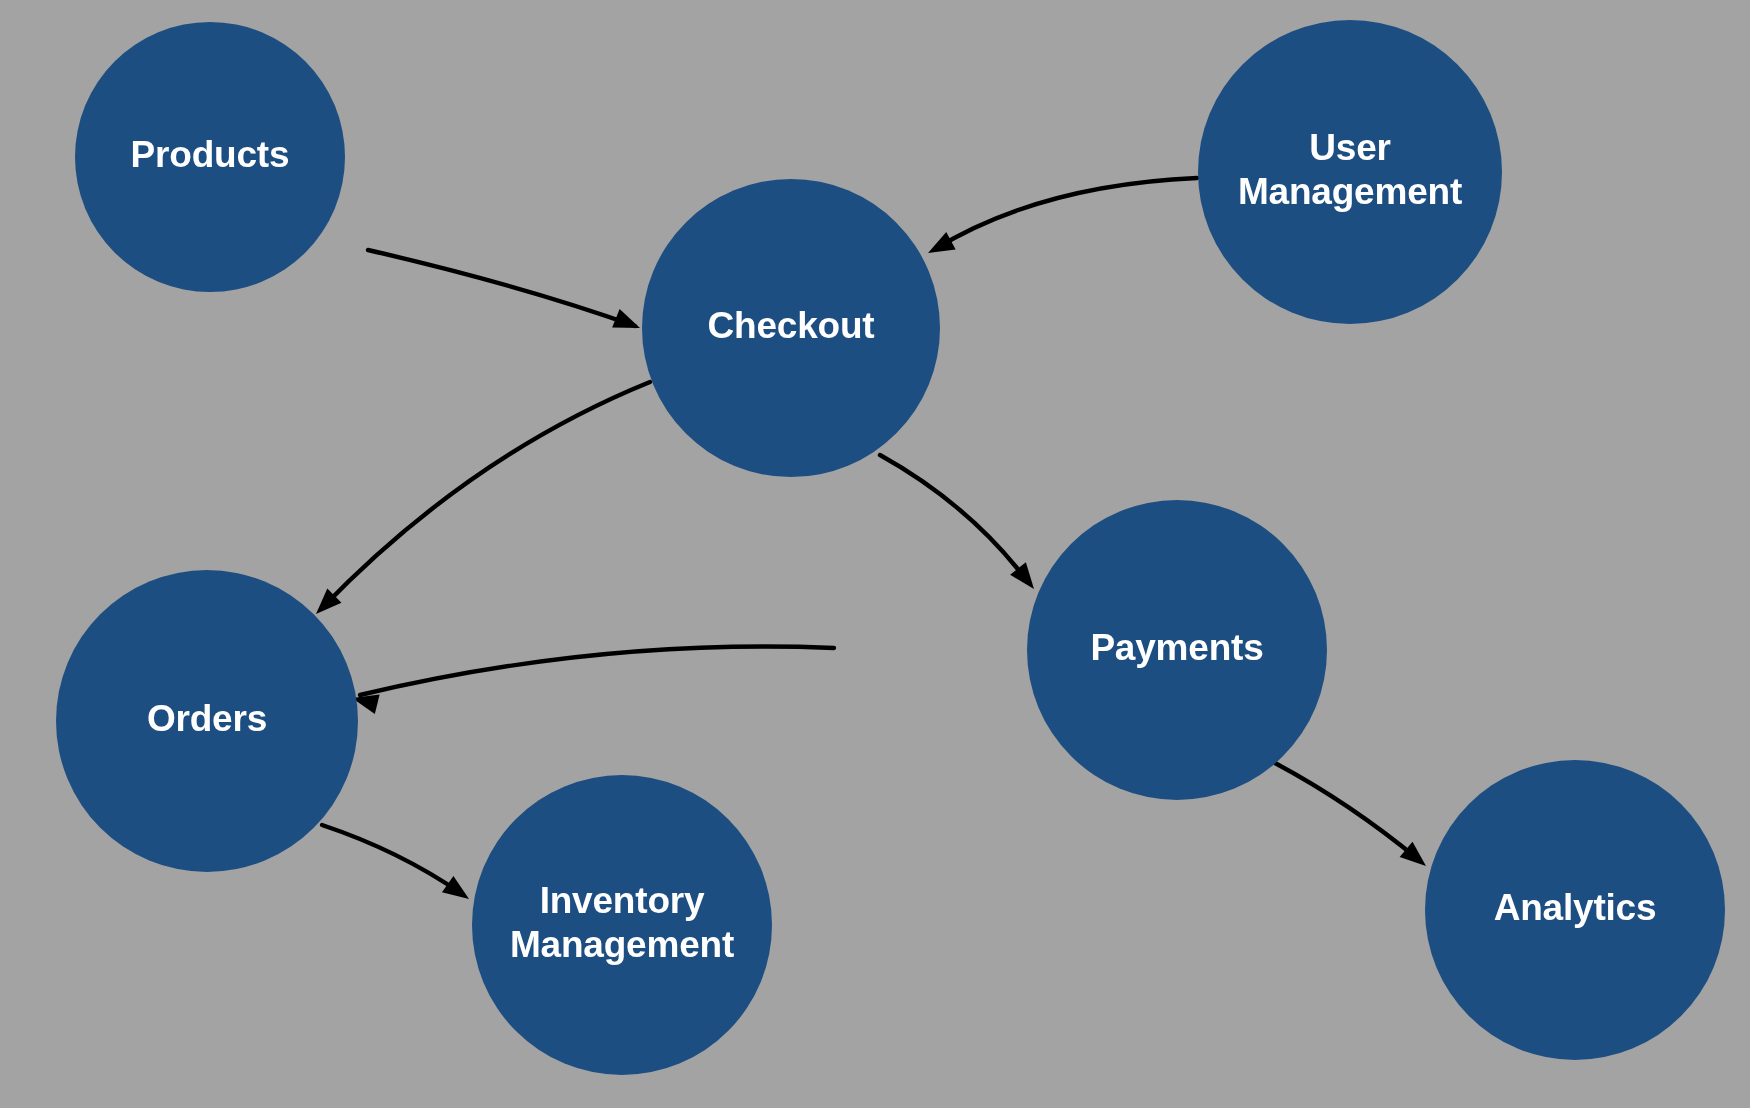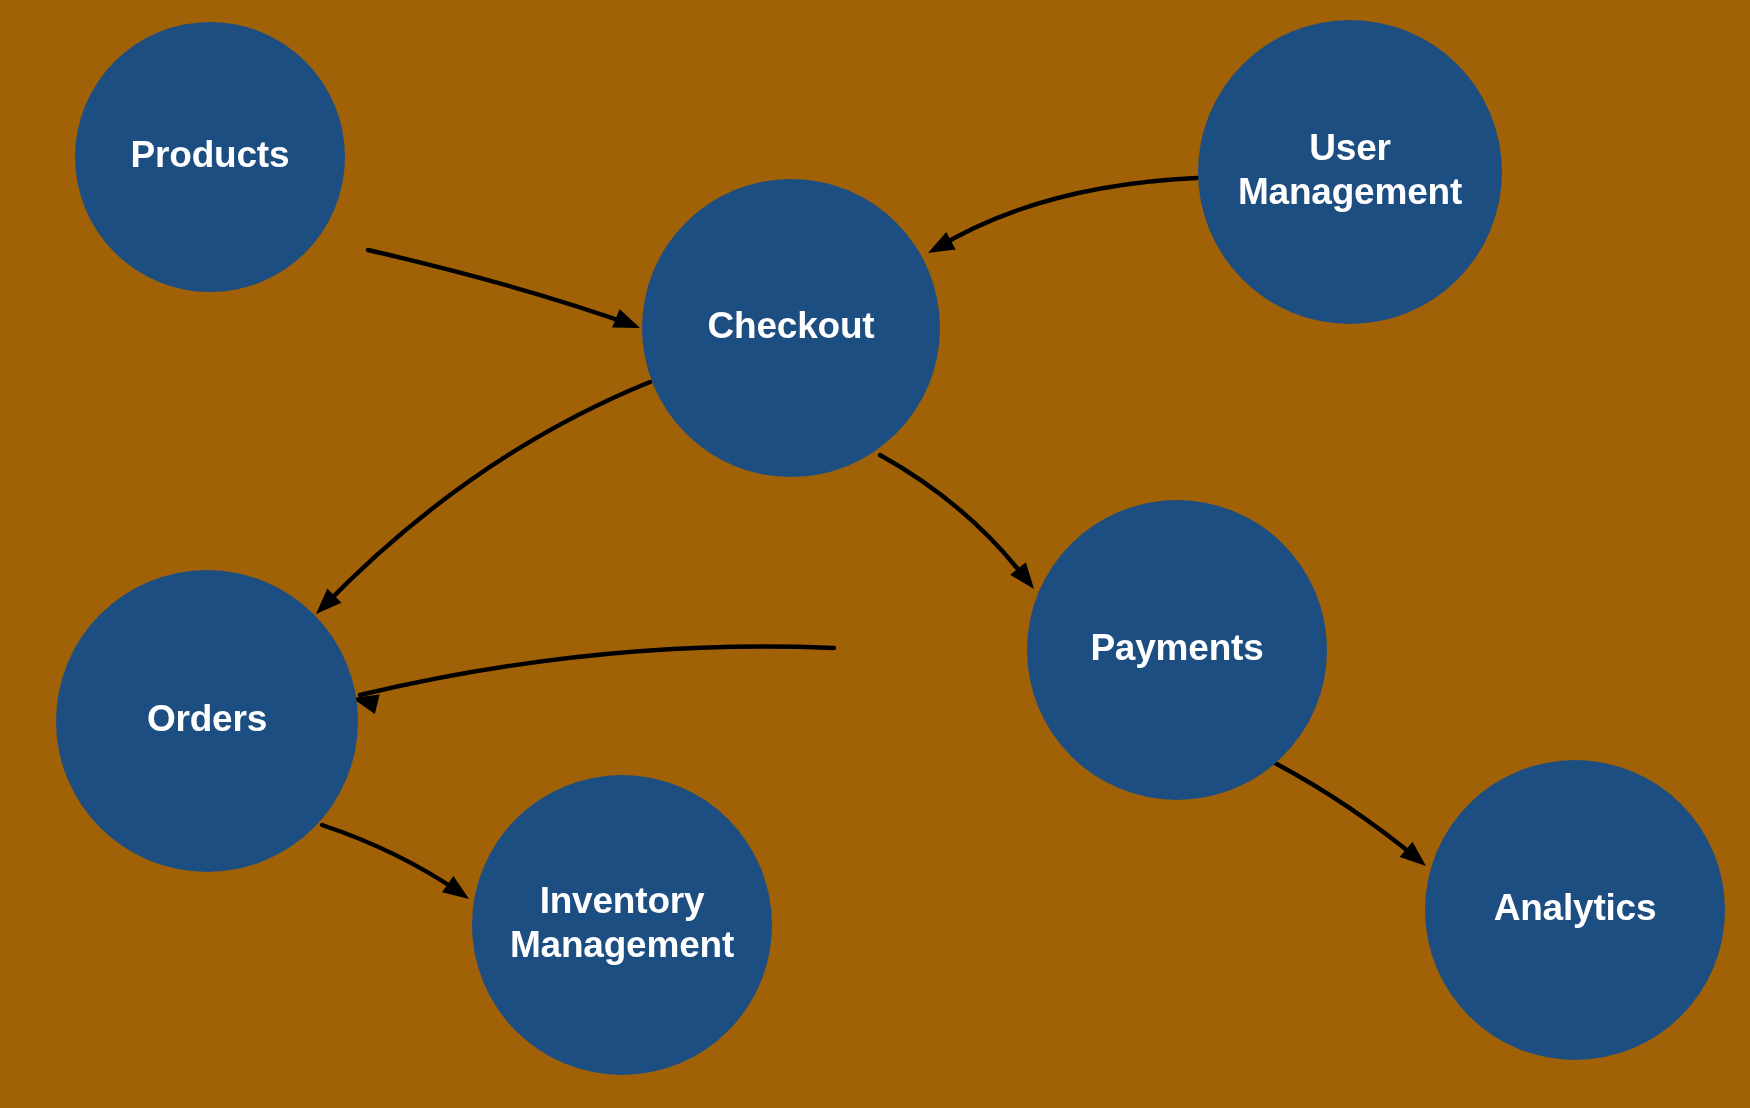--- a/index.html
+++ b/index.html
@@ -7,21 +7,21 @@
     padding: 0;
     background: #ffffff;
   }
   body {
     font-family: "Liberation Sans", sans-serif;
   }
   #canvas {
     position: relative;
     width: 1750px;
     height: 1108px;
-    background: #a16207;
+    background: #a3a3a3;
     overflow: hidden;
   }
   #graph-svg {
     position: absolute;
     left: 0;
     top: 0;
     width: 1750px;
     height: 1108px;
   }
   .node-circle {

